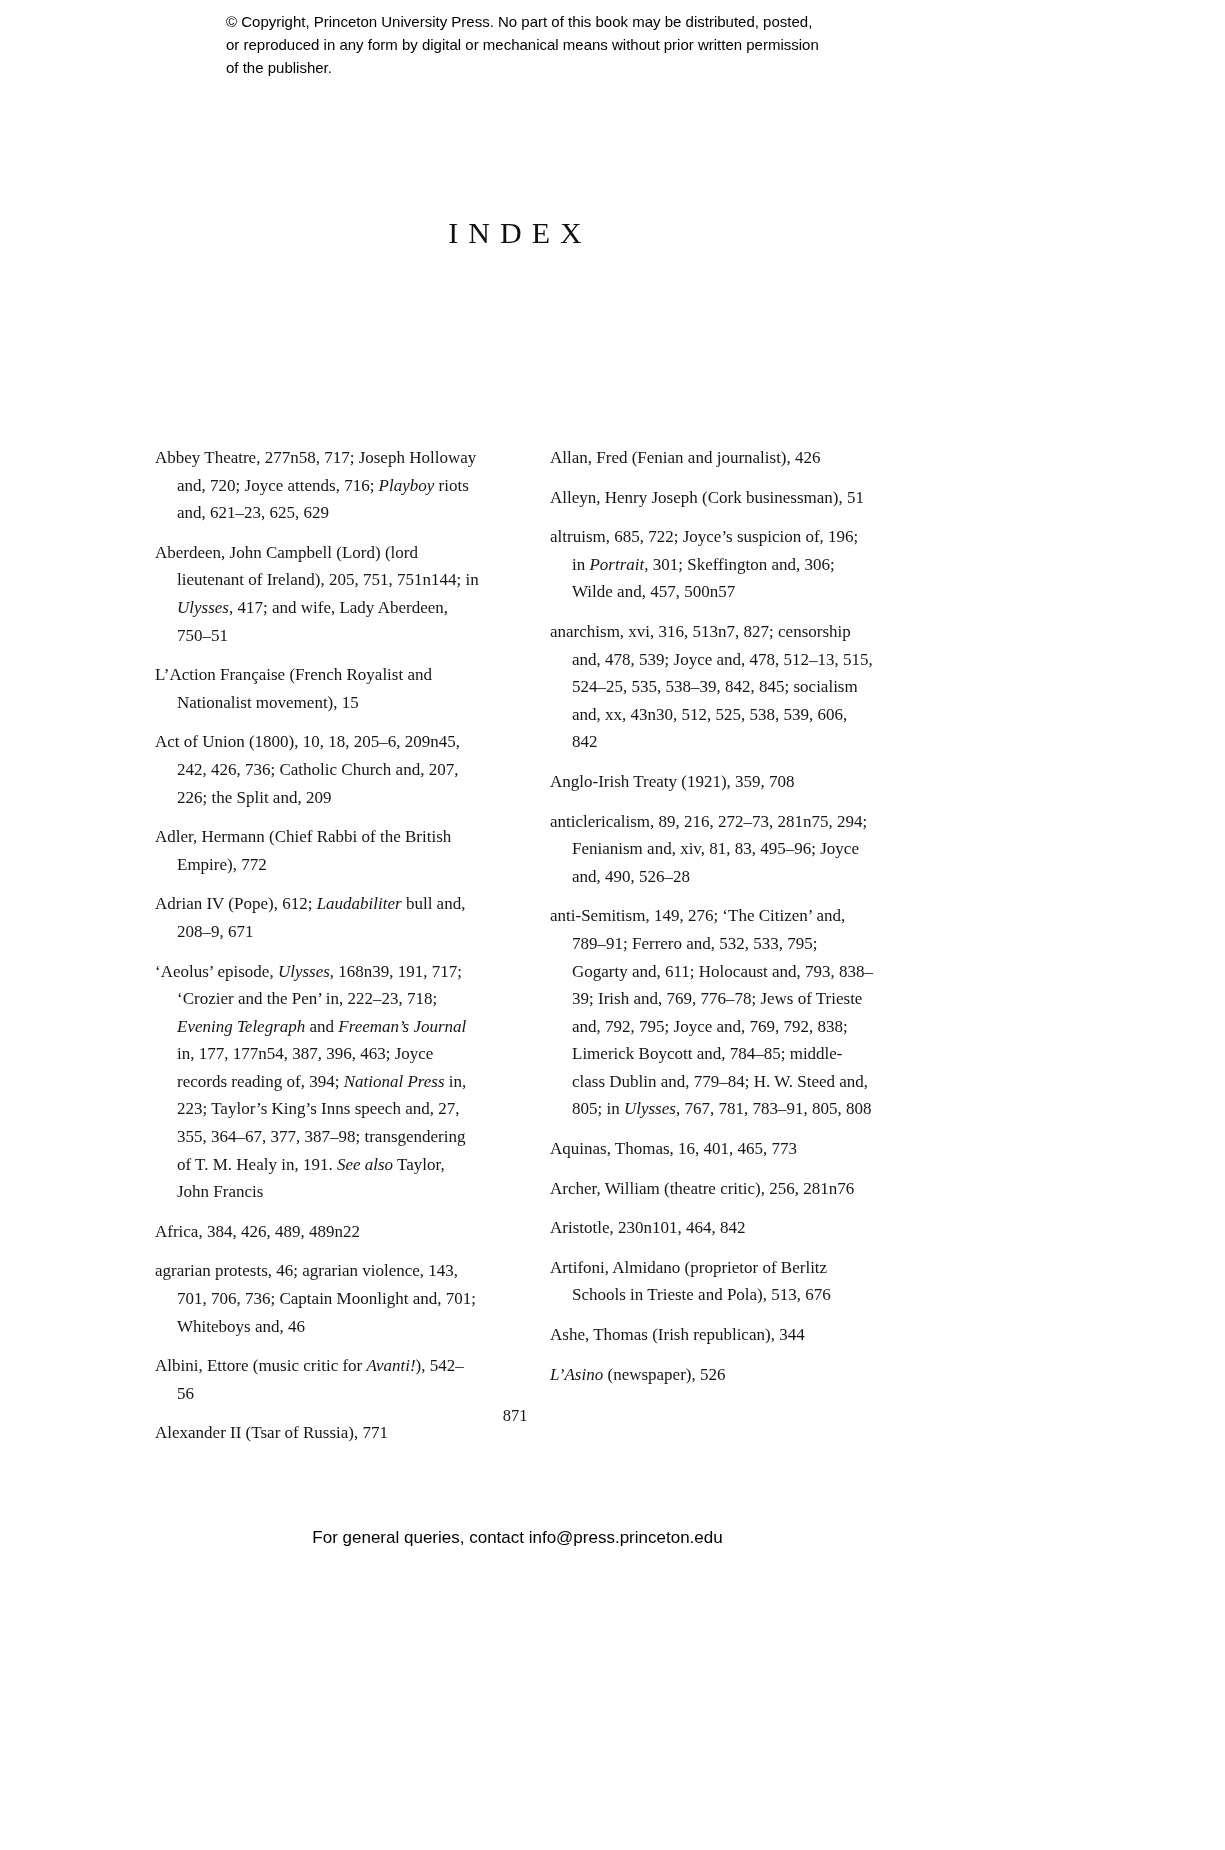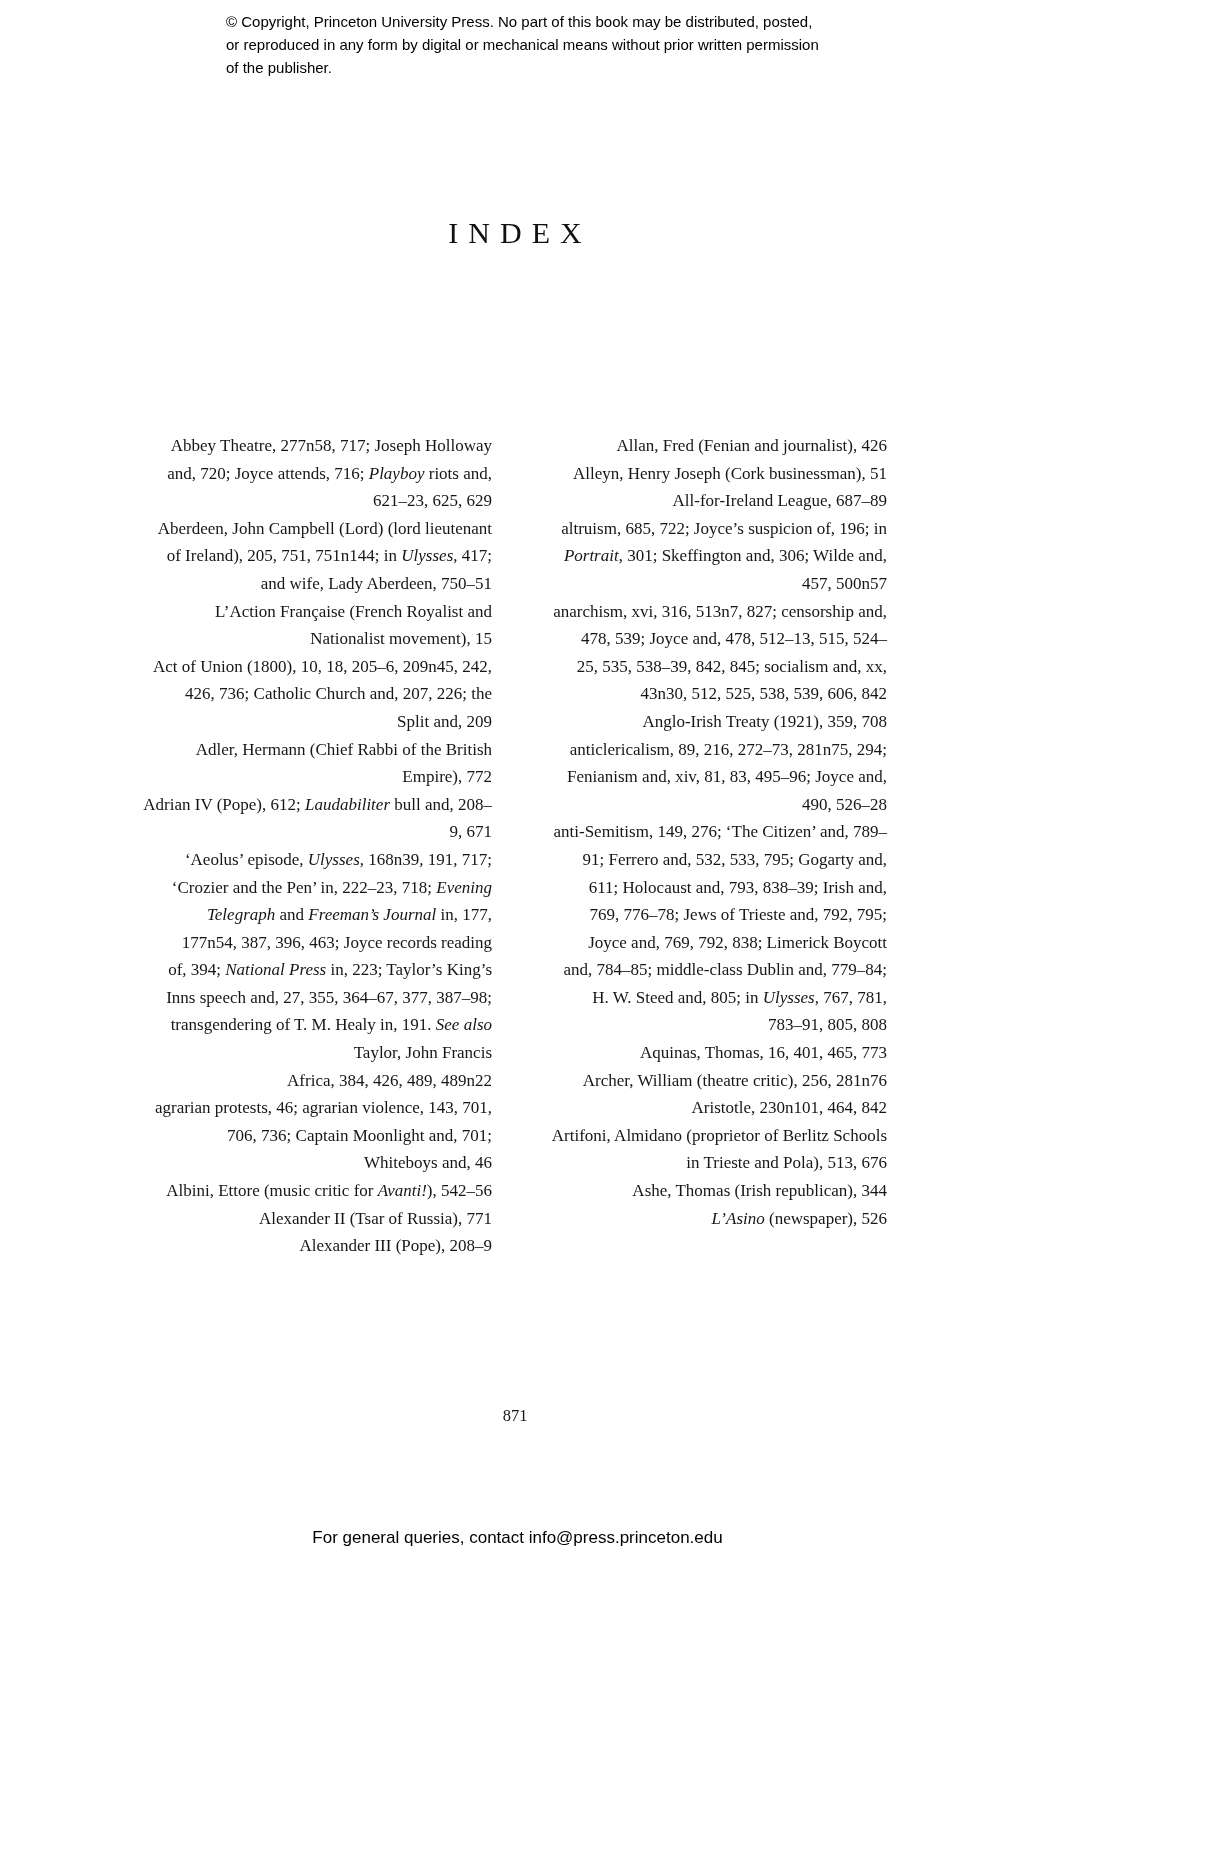--- a/index.html
+++ b/index.html
@@ -45,26 +45,26 @@
     left: 143px;
     top: 432px;
     width: 744px;
     display: flex;
     gap: 46px;
   }
   .col {
     width: 349px;
   }
   .entry {
-    margin: 0;
+    margin: 12px;
     font-size: 17px;
     line-height: 27.6px;
     padding-left: 22px;
     text-indent: -22px;
-    text-align: right;
+    text-align: left;
     color: #161616;
   }
   .it {
     font-style: italic;
   }
   .pagenum {
     position: absolute;
     left: 143px;
     top: 1406px;
     width: 744px;
@@ -98,26 +98,24 @@
         <p class="entry"><span>Aberdeen, John Campbell (Lord) (lord lieutenant of Ireland), 205, 751, 751n144; in </span><span class="it">Ulysses</span><span>, 417; and wife, Lady Aberdeen, 750–51</span></p>
         <p class="entry"><span>L’Action Française (French Royalist and Nationalist movement), 15</span></p>
         <p class="entry"><span>Act of Union (1800), 10, 18, 205–6, 209n45, 242, 426, 736; Catholic Church and, 207, 226; the Split and, 209</span></p>
         <p class="entry"><span>Adler, Hermann (Chief Rabbi of the British Empire), 772</span></p>
         <p class="entry"><span>Adrian IV (Pope), 612; </span><span class="it">Laudabiliter</span><span> bull and, 208–9, 671</span></p>
         <p class="entry"><span>‘Aeolus’ episode, </span><span class="it">Ulysses</span><span>, 168n39, 191, 717; ‘Crozier and the Pen’ in, 222–23, 718; </span><span class="it">Evening Telegraph</span><span> and </span><span class="it">Freeman’s Journal</span><span> in, 177, 177n54, 387, 396, 463; Joyce records reading of, 394; </span><span class="it">National Press</span><span> in, 223; Taylor’s King’s Inns speech and, 27, 355, 364–67, 377, 387–98; transgendering of T. M. Healy in, 191. </span><span class="it">See also</span><span> Taylor, John Francis</span></p>
         <p class="entry"><span>Africa, 384, 426, 489, 489n22</span></p>
         <p class="entry"><span>agrarian protests, 46; agrarian violence, 143, 701, 706, 736; Captain Moonlight and, 701; Whiteboys and, 46</span></p>
         <p class="entry"><span>Albini, Ettore (music critic for </span><span class="it">Avanti!</span><span>), 542–56</span></p>
         <p class="entry"><span>Alexander II (Tsar of Russia), 771</span></p>
-        <p class="entry"><span>Alexander III (Pope), 208–9</span></p>
       </div>
     <div class="col" id="col-right">
         <p class="entry"><span>Allan, Fred (Fenian and journalist), 426</span></p>
         <p class="entry"><span>Alleyn, Henry Joseph (Cork businessman), 51</span></p>
-        <p class="entry"><span>All-for-Ireland League, 687–89</span></p>
         <p class="entry"><span>altruism, 685, 722; Joyce’s suspicion of, 196; in </span><span class="it">Portrait</span><span>, 301; Skeffington and, 306; Wilde and, 457, 500n57</span></p>
         <p class="entry"><span>anarchism, xvi, 316, 513n7, 827; censorship and, 478, 539; Joyce and, 478, 512–13, 515, 524–25, 535, 538–39, 842, 845; socialism and, xx, 43n30, 512, 525, 538, 539, 606, 842</span></p>
         <p class="entry"><span>Anglo-Irish Treaty (1921), 359, 708</span></p>
         <p class="entry"><span>anticlericalism, 89, 216, 272–73, 281n75, 294; Fenianism and, xiv, 81, 83, 495–96; Joyce and, 490, 526–28</span></p>
         <p class="entry"><span>anti-Semitism, 149, 276; ‘The Citizen’ and, 789–91; Ferrero and, 532, 533, 795; Gogarty and, 611; Holocaust and, 793, 838–39; Irish and, 769, 776–78; Jews of Trieste and, 792, 795; Joyce and, 769, 792, 838; Limerick Boycott and, 784–85; middle-class Dublin and, 779–84; H. W. Steed and, 805; in </span><span class="it">Ulysses</span><span>, 767, 781, 783–91, 805, 808</span></p>
         <p class="entry"><span>Aquinas, Thomas, 16, 401, 465, 773</span></p>
         <p class="entry"><span>Archer, William (theatre critic), 256, 281n76</span></p>
         <p class="entry"><span>Aristotle, 230n101, 464, 842</span></p>
         <p class="entry"><span>Artifoni, Almidano (proprietor of Berlitz Schools in Trieste and Pola), 513, 676</span></p>
         <p class="entry"><span>Ashe, Thomas (Irish republican), 344</span></p>

